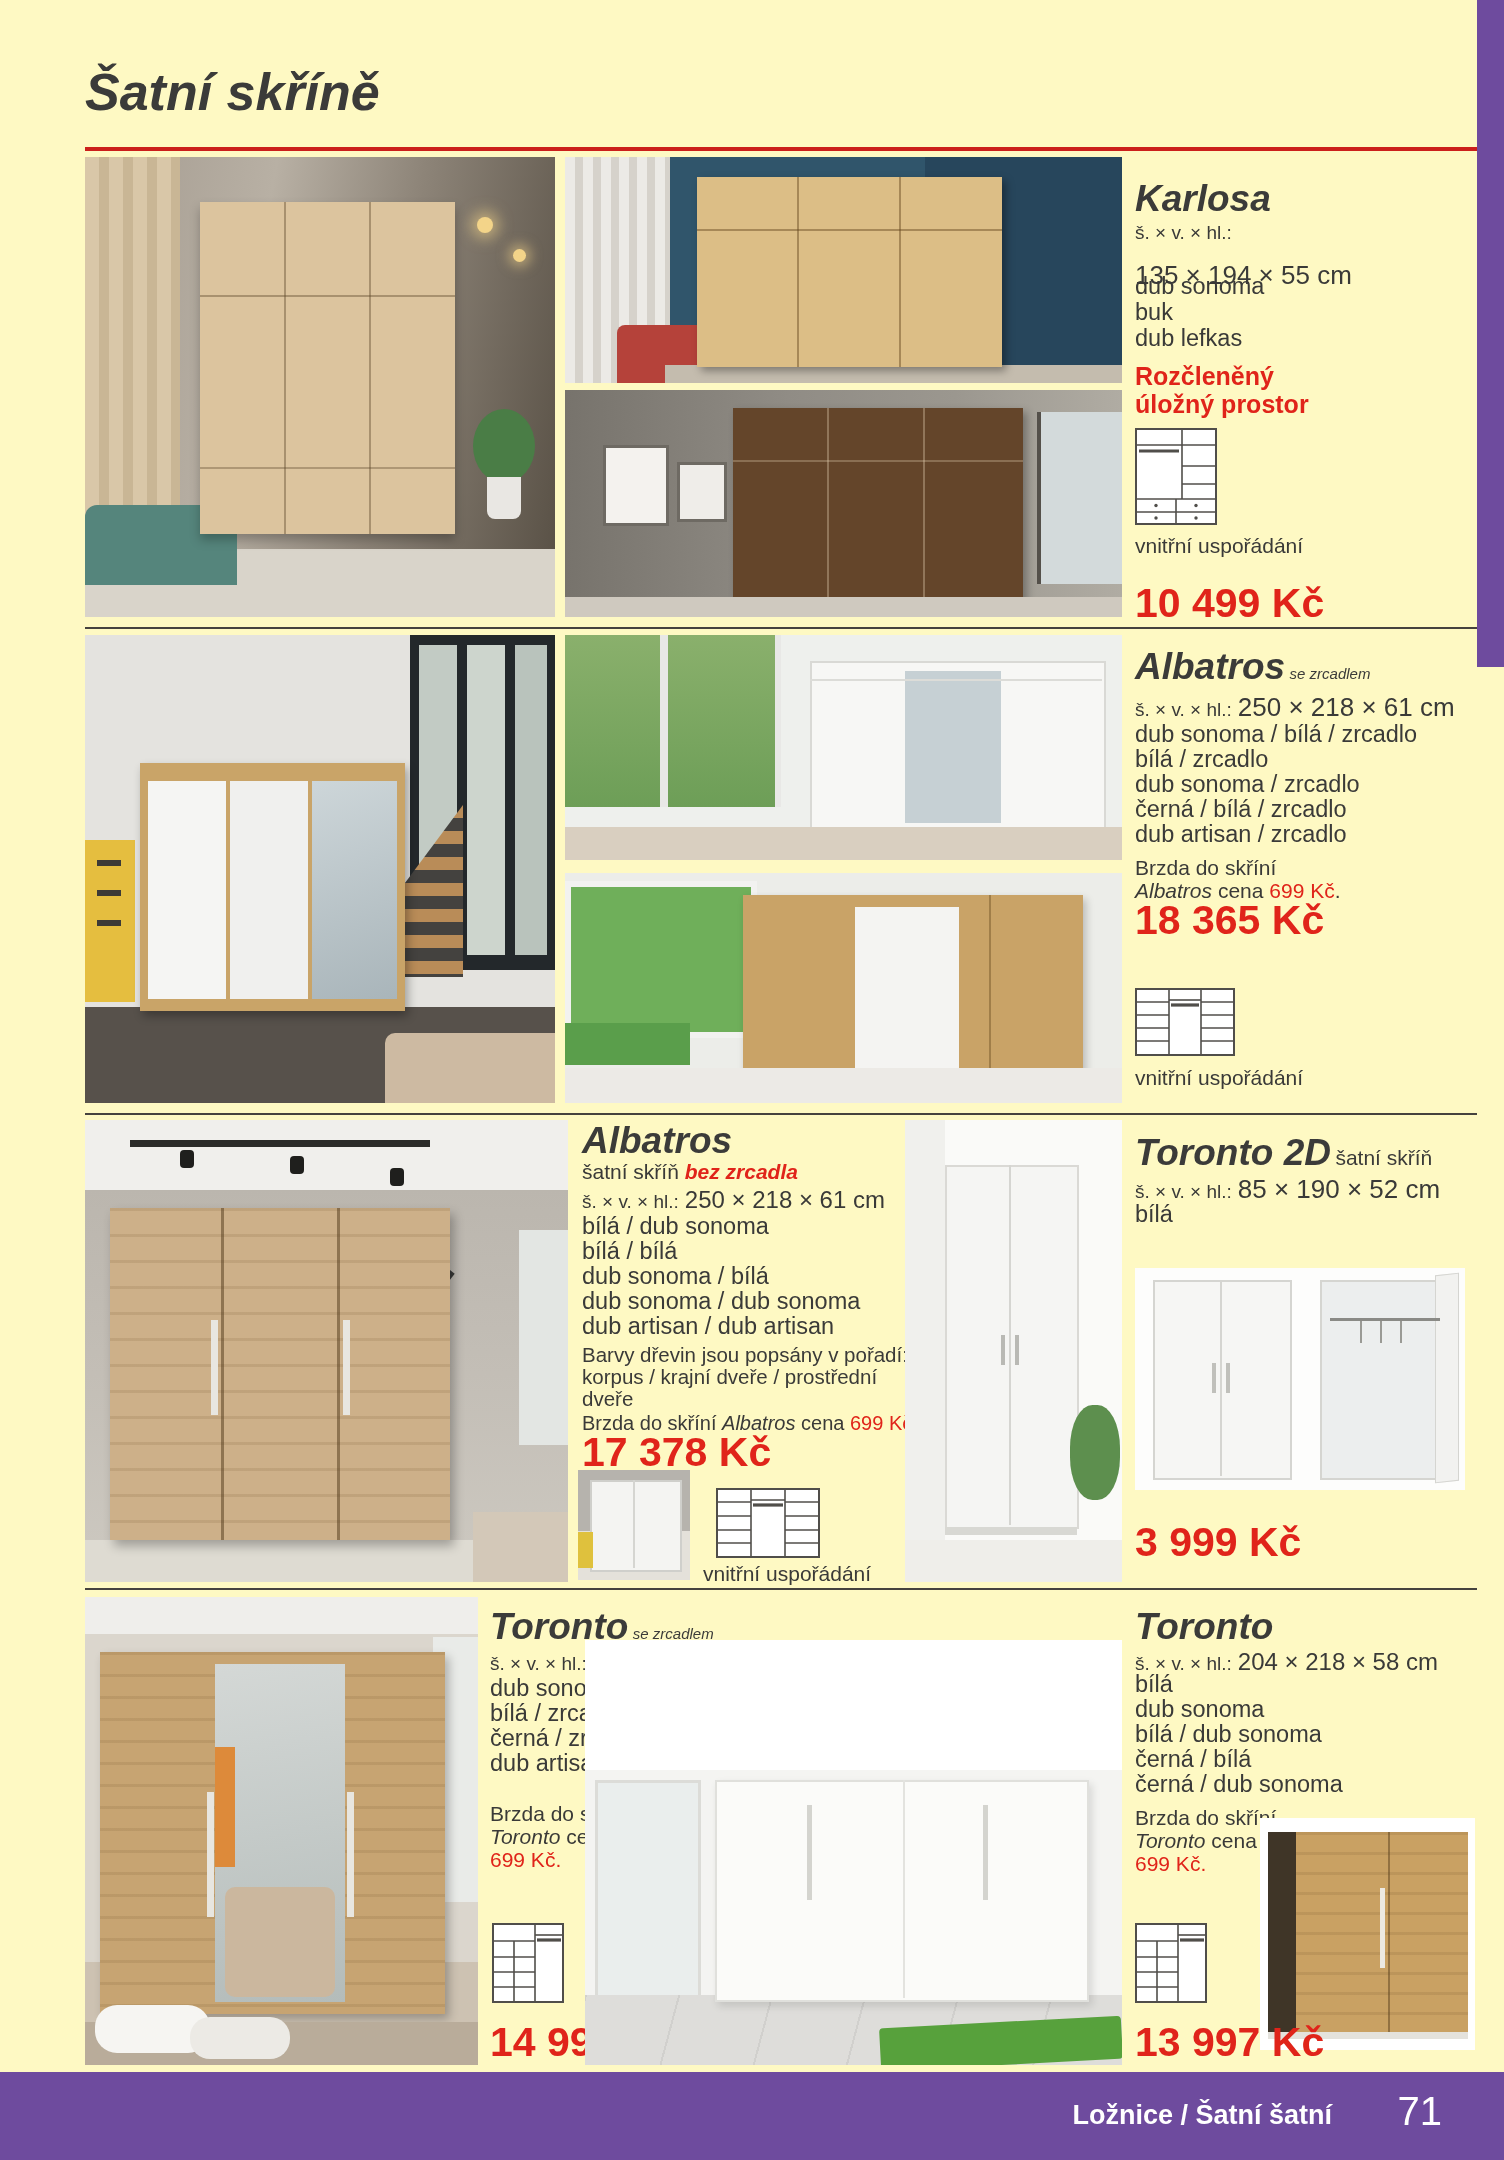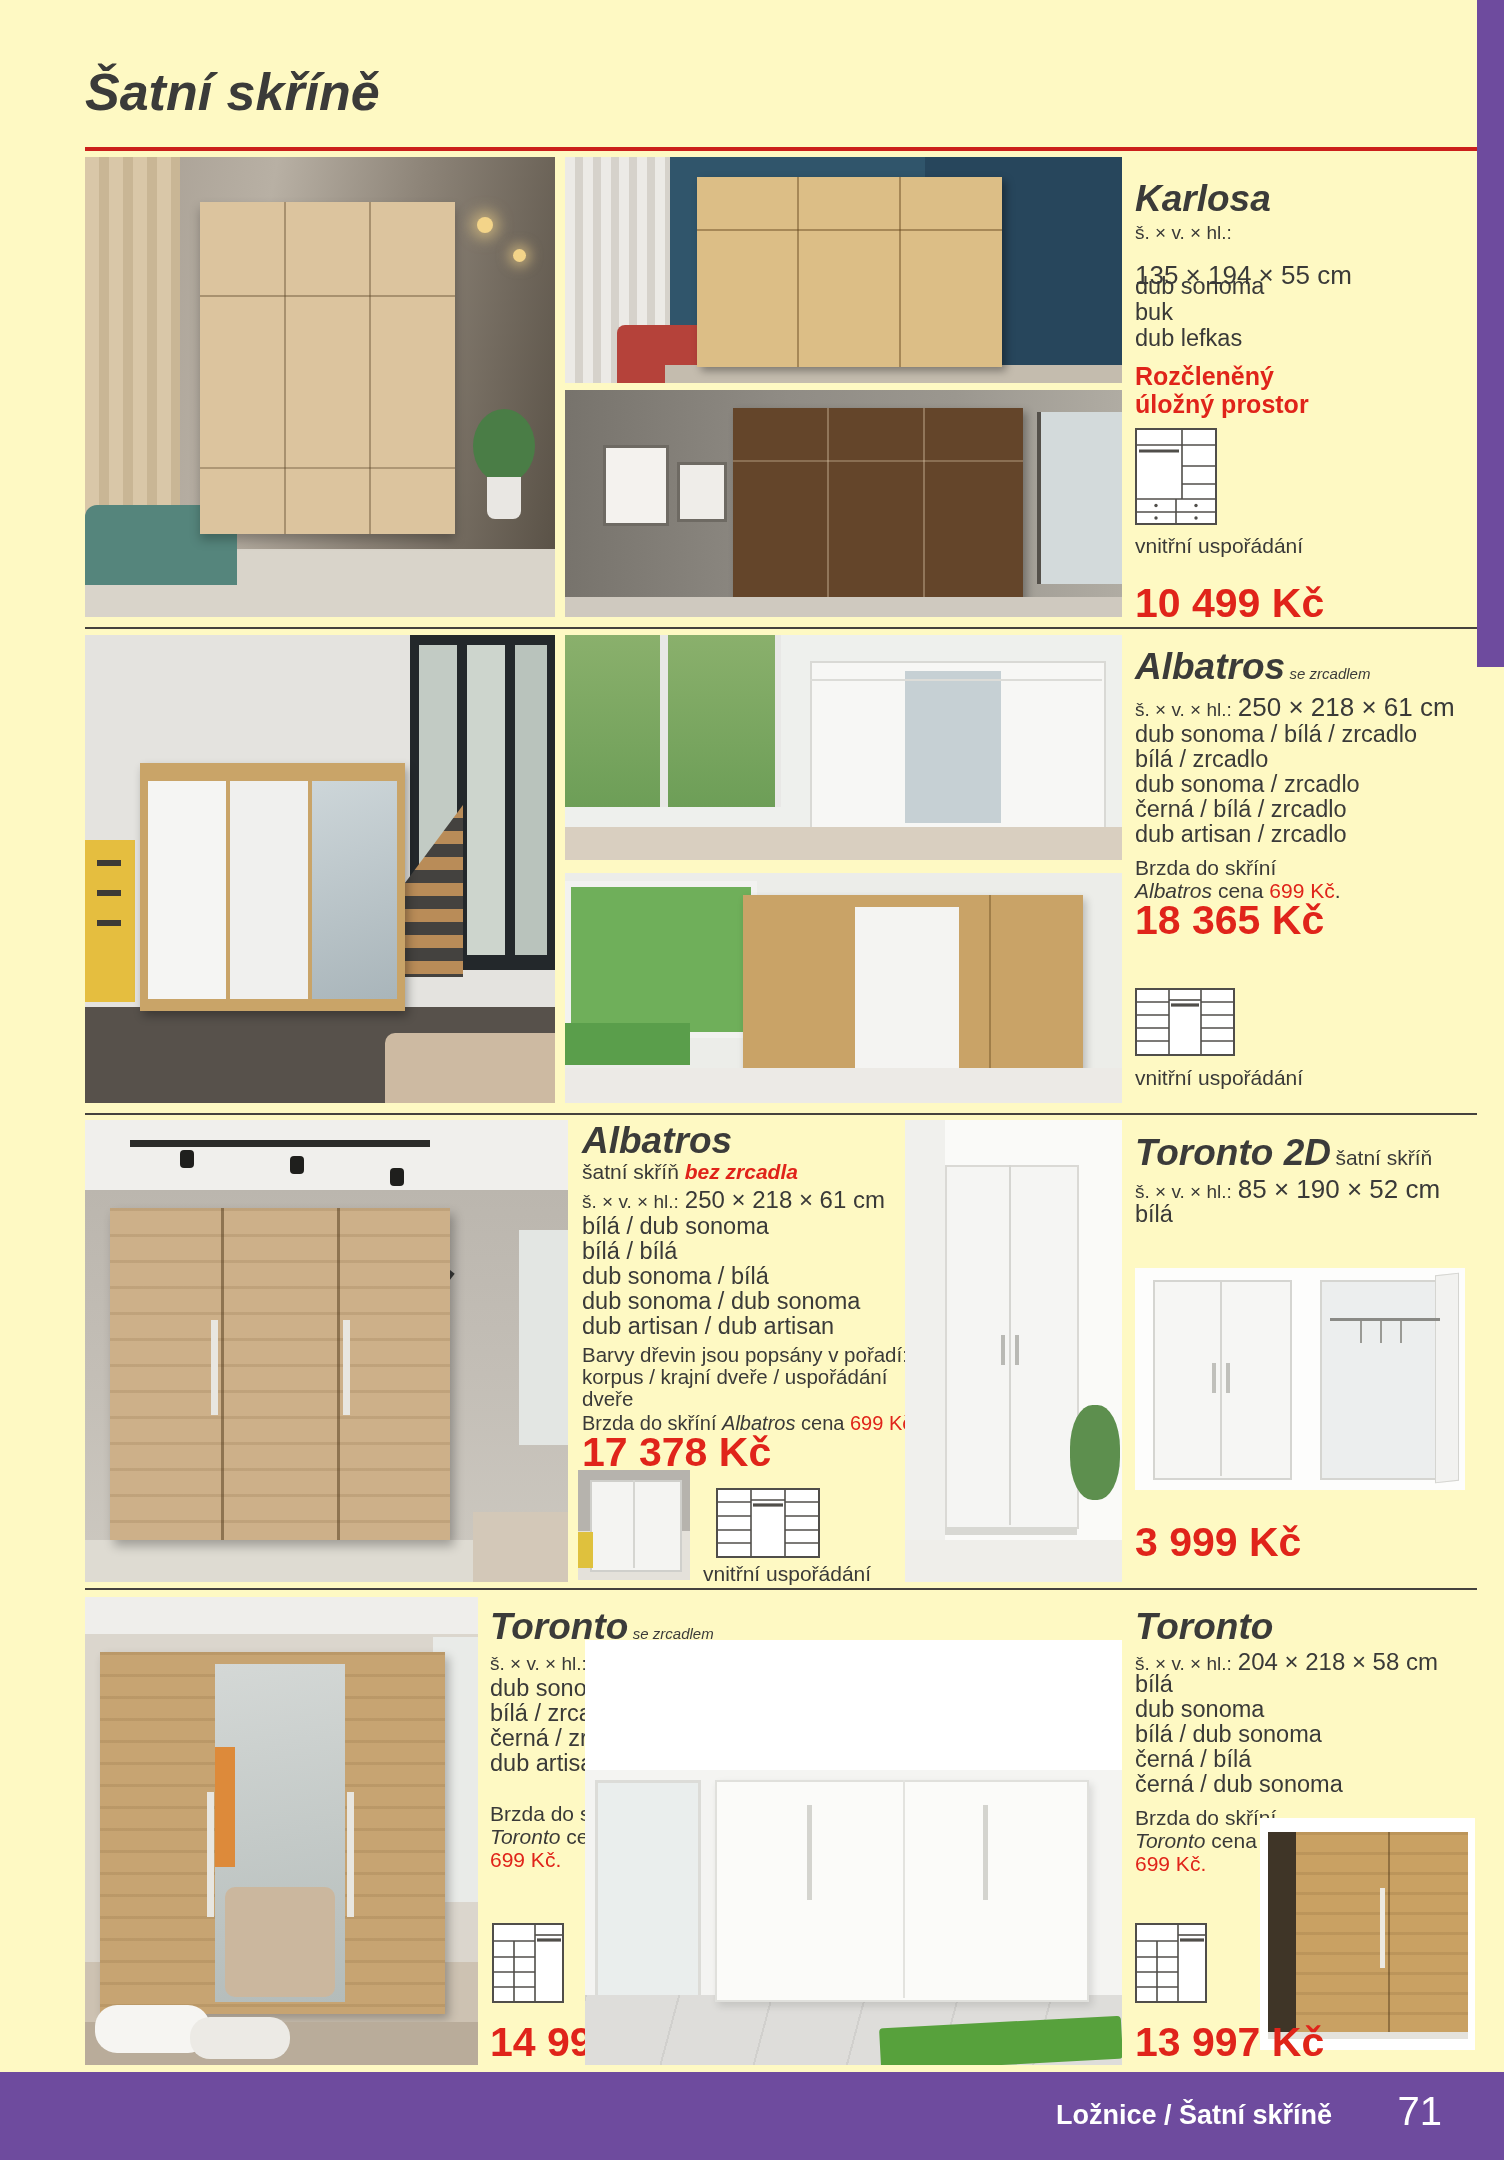--- a/index.html
+++ b/index.html
@@ -201,21 +201,21 @@
   </div>
   <div class="abs dimsrow" style="left:582px;top:1186px;font-size:24px;">
     <span class="dlbl">š. × v. × hl.:</span><span>250 × 218 × 61 cm</span>
   </div>
   <div class="abs cline" style="left:582px;top:1214px;">bílá / dub sonoma</div>
   <div class="abs cline" style="left:582px;top:1239px;">bílá / bílá</div>
   <div class="abs cline" style="left:582px;top:1264px;">dub sonoma / bílá</div>
   <div class="abs cline" style="left:582px;top:1289px;">dub sonoma / dub sonoma</div>
   <div class="abs cline" style="left:582px;top:1314px;">dub artisan / dub artisan</div>
   <div class="abs onote" style="left:582px;top:1344px;">Barvy dřevin jsou popsány v pořadí:</div>
-  <div class="abs onote" style="left:582px;top:1366px;">korpus / krajní dveře / uspořádání</div>
+  <div class="abs onote" style="left:582px;top:1366px;">korpus / krajní dveře / prostřední</div>
   <div class="abs onote" style="left:582px;top:1388px;">dveře</div>
   <div class="abs note" style="left:582px;top:1412px;font-size:20px;">
     <span>Brzda do skříní</span>
     <span class="it">Albatros</span>
     <span>cena</span>
     <span class="red">699 Kč</span><span>.</span>
   </div>
   <div class="abs price" style="left:582px;top:1432px;">17 378 Kč</div>
 
   <div class="ph" style="left:578px;top:1470px;width:112px;height:110px;background:linear-gradient(180deg,#b6b3ad 0 55%,#e4e1da 55%);">
@@ -363,17 +363,17 @@
   <div class="ph" style="left:1260px;top:1818px;width:215px;height:232px;background:#ffffff;">
     <i style="left:8px;top:14px;width:28px;height:200px;background:#3f3527;"></i>
     <i style="left:36px;top:14px;width:172px;height:200px;background:#c9a163;background-image:repeating-linear-gradient(180deg,rgba(110,80,40,.15) 0 3px,transparent 3px 20px);"></i>
     <i style="left:128px;top:14px;width:2px;height:200px;background:rgba(80,55,25,.45);"></i>
     <i style="left:120px;top:70px;width:5px;height:80px;background:#ece9e2;"></i>
     <i style="left:8px;top:214px;width:200px;height:7px;background:#e4e2dc;"></i>
   </div>
   <div class="abs price" style="left:1135px;top:2022px;">13 997 Kč</div>
 
   <div class="abs" style="left:0;top:2072px;width:1504px;height:88px;background:#6e4b9e;">
-    <div class="abs" style="right:172px;top:28px;font-weight:700;font-size:27px;color:#ffffff;white-space:nowrap;">Ložnice  / Šatní skříně</div>
+    <div class="abs" style="right:172px;top:28px;font-weight:700;font-size:27px;color:#ffffff;white-space:nowrap;">Ložnice  / Šatní šatní</div>
     <div class="abs" style="right:62px;top:17px;font-weight:400;font-size:40px;color:#ffffff;">71</div>
   </div>
 
 </div>
 
 </body></html>

